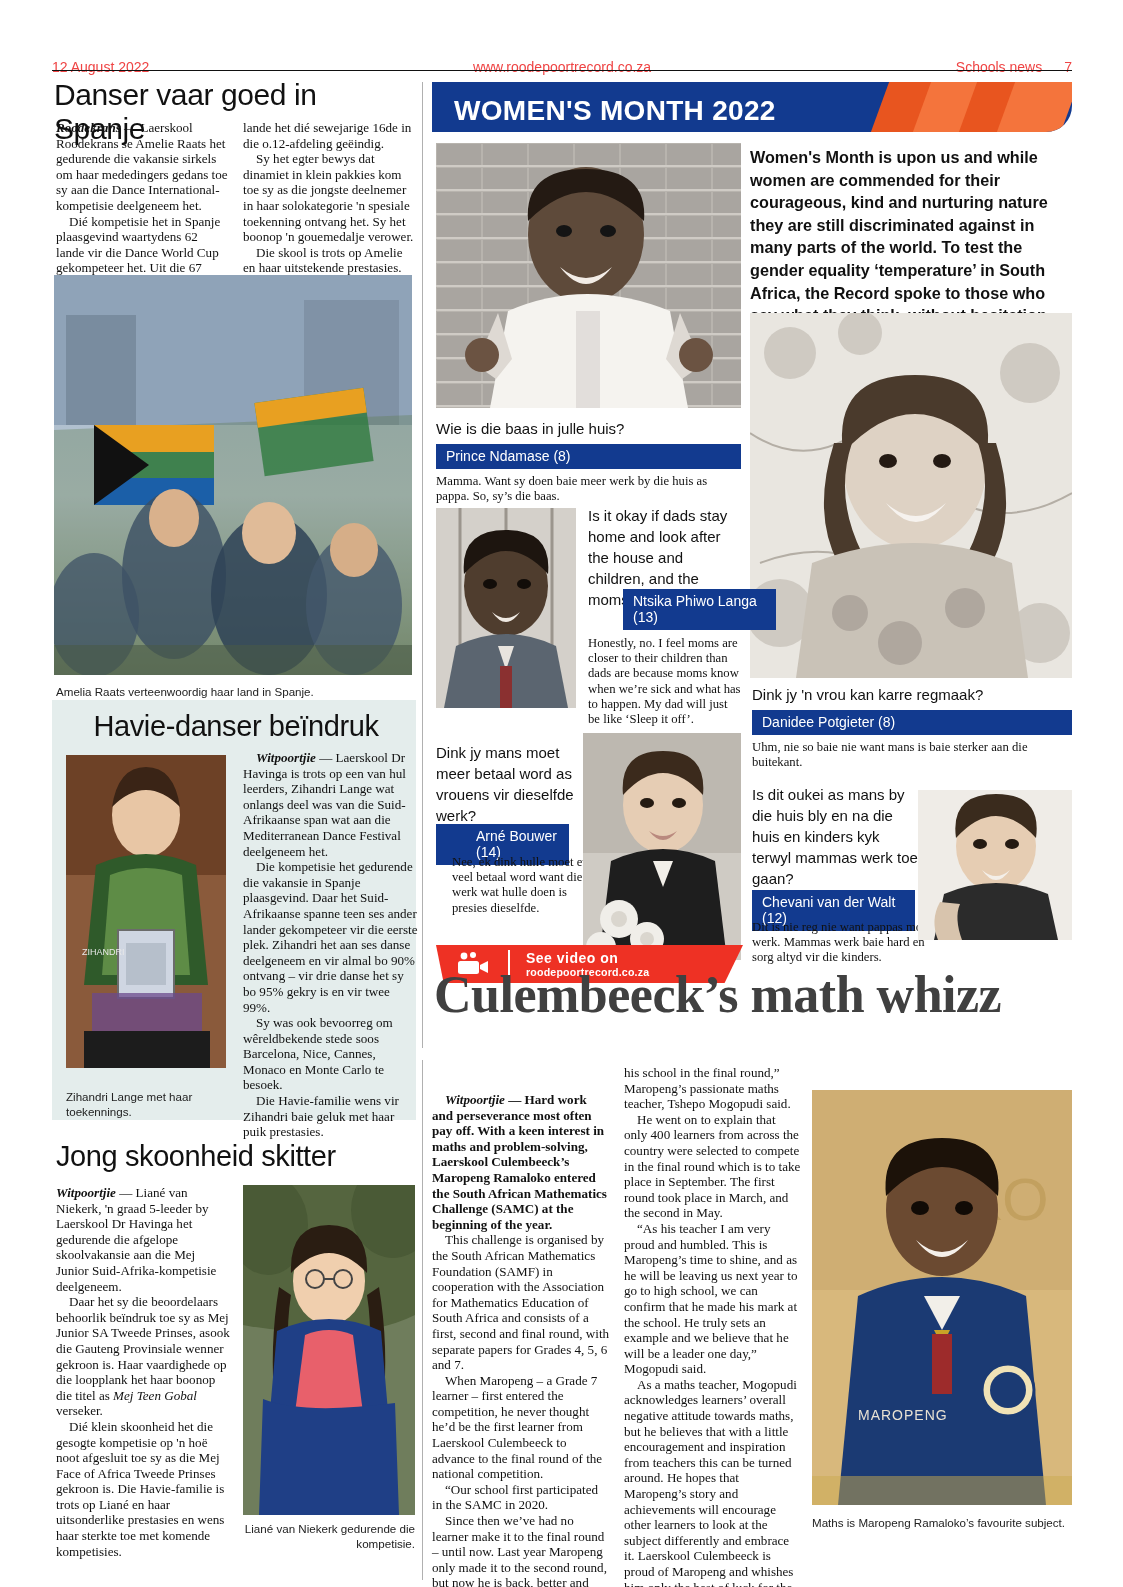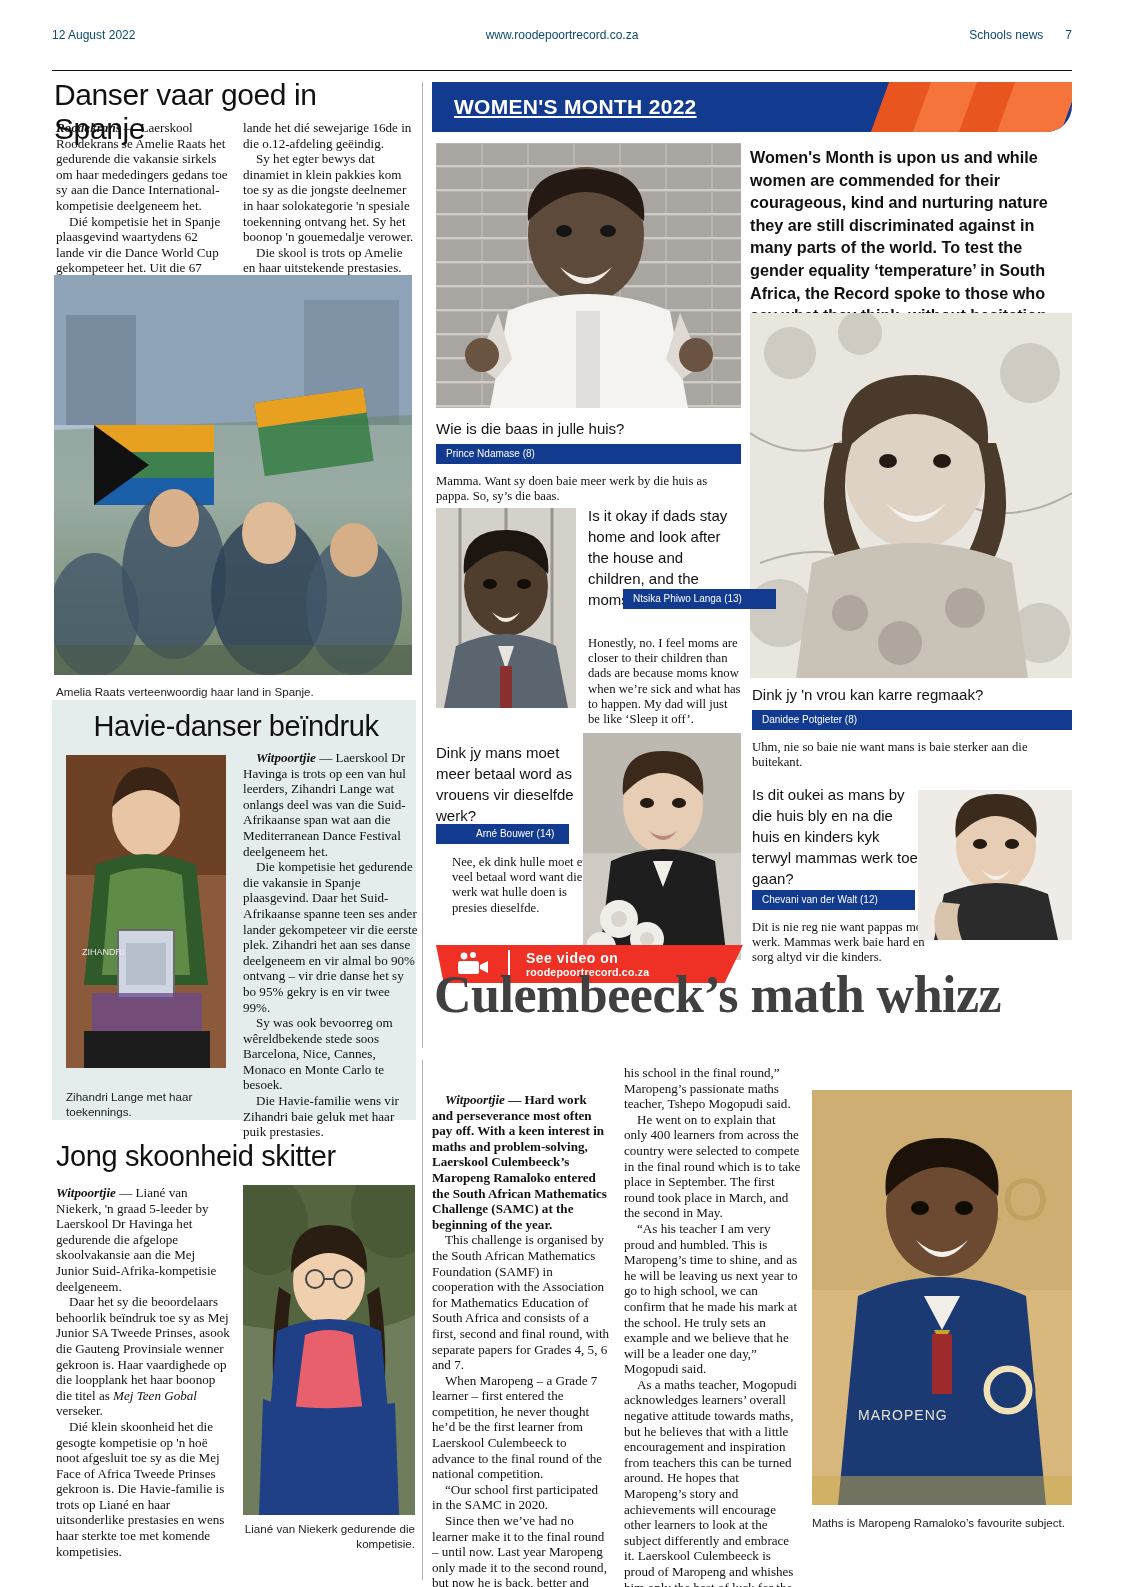--- a/index.html
+++ b/index.html
@@ -6,23 +6,23 @@
   html, body {
     width: 1123px; height: 1587px;
     background: #ffffff;
     font-family: "Liberation Sans", sans-serif;
     overflow: hidden;
   }
   .page { position: relative; width: 1123px; height: 1587px; background:#fff; }
 
   
   .masthead {
-    position: absolute; left: 52px; top: 28px; width: 1020px; height: 28px;
+    position: absolute; left: 52px; top: 59px; width: 1020px; height: 28px;
     display: flex; align-items: flex-start; justify-content: space-between;
-    font-size: 12px; color: #0c4a6e;
+    font-size: 14px; color: #ef4444;
   }
   .masthead .mh-date { width: 240px; text-align: left; }
   .masthead .mh-url  { flex: 1; text-align: center; }
   .masthead .mh-right { width: 240px; text-align: right; display:flex; justify-content:flex-end; gap:22px; }
   .rule-top {
     position: absolute; left: 52px; top: 70px; width: 1020px;
     border-top: 1.6px solid #111;
   }
 
   h1.head-sans {
@@ -67,21 +67,21 @@
   #photo-liane { left: 243px; top: 1185px; width: 172px; height: 330px; }
   #cap-liane { position: absolute; left: 243px; top: 1522px; width: 172px; text-align: right; }
 
   
   #wm-banner {
     position: absolute; left: 432px; top: 82px; width: 640px; height: 50px;
     background: #123a8f; border-radius: 0 0 26px 0; overflow: hidden;
   }
   #wm-banner .wm-title {
     position: absolute; left: 22px; top: 13px;
-    font-size: 21px; font-weight: bold; color: #fff; letter-spacing: 0.3px; text-decoration: underline;
+    font-size: 28px; font-weight: bold; color: #fff; letter-spacing: 0.3px;
   }
   .chev { position: absolute; top: -16px; width: 64px; height: 82px; transform: skewX(-20deg); }
   .chev.c1 { right: 128px; background: #e8551f; }
   .chev.c2 { right: 86px;  background: #f4743c; }
   .chev.c3 { right: 40px;  background: #e8551f; }
   .chev.c4 { right: 2px;   background: #f4743c; }
 
   #photo-prince { left: 436px; top: 143px; width: 305px; height: 265px; }
   #wm-intro {
     position: absolute; left: 750px; top: 146px; width: 322px;
@@ -90,21 +90,21 @@
   }
   #photo-girl-flowers { left: 750px; top: 313px; width: 322px; height: 365px; }
 
   .q-text {
     font-family: "Liberation Sans", sans-serif;
     font-size: 15px; line-height: 21px; color: #111;
   }
   .name-bar {
     background: #123a8f; color: #ffffff;
     font-family: "Liberation Sans", sans-serif;
-    font-size: 10px; padding: 4px 10px 5px 10px;
+    font-size: 14px; padding: 4px 10px 5px 10px;
   }
   .ans-serif {
     font-family: "Liberation Serif", serif;
     font-size: 12.7px; line-height: 15.2px; color: #111;
   }
 
   #q1 { position: absolute; left: 436px; top: 418px; width: 305px; }
   #bar1 { position: absolute; left: 436px; top: 444px; width: 305px; }
   #a1 { position: absolute; left: 436px; top: 474px; width: 305px; }
 

